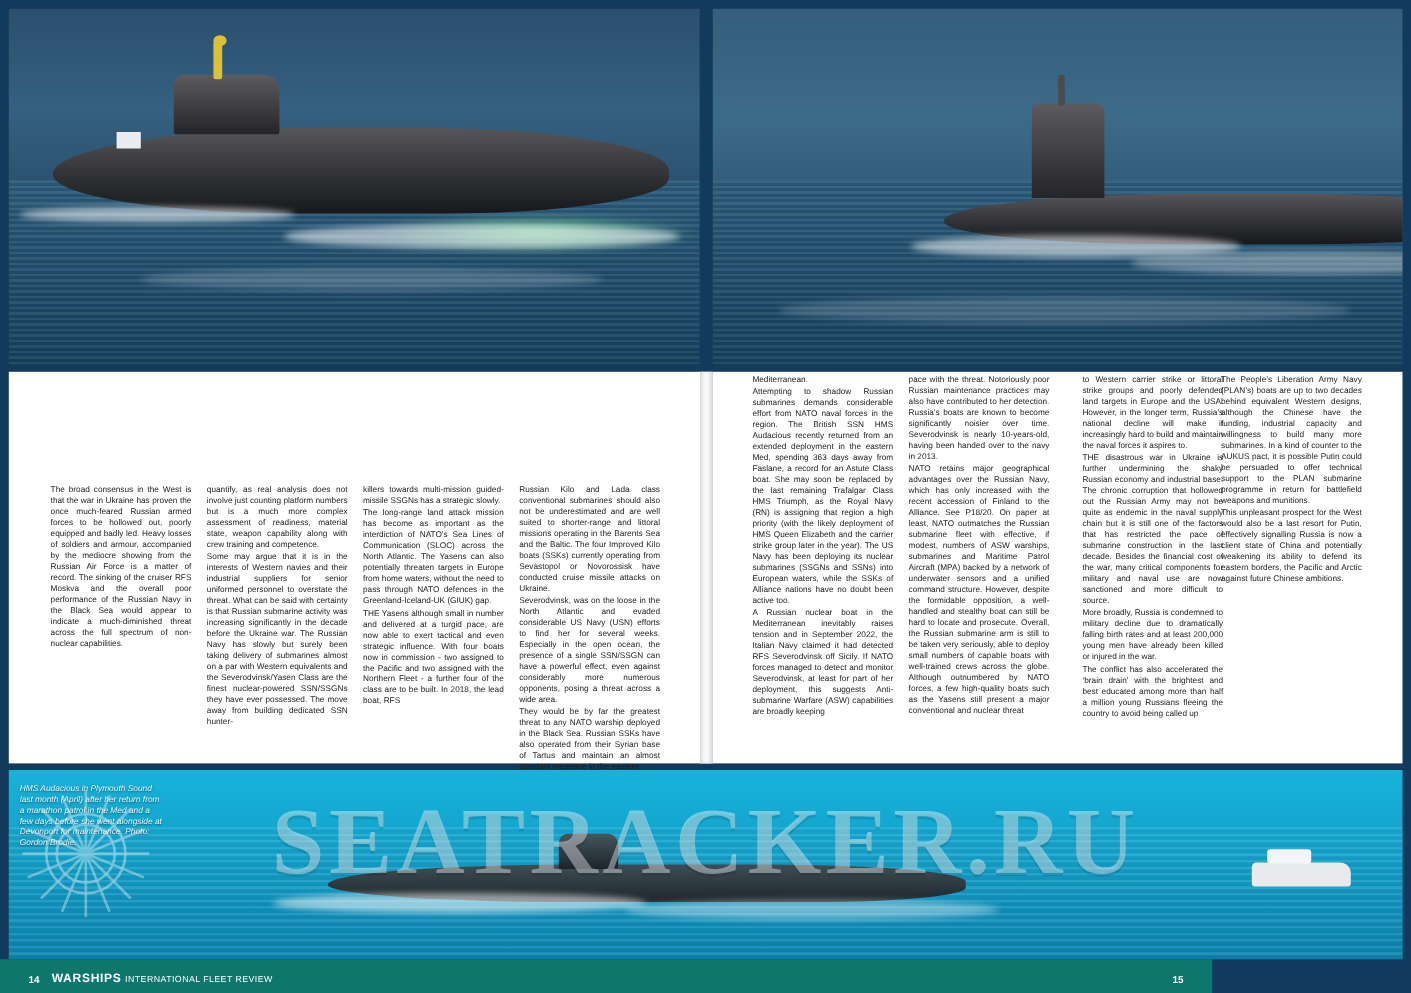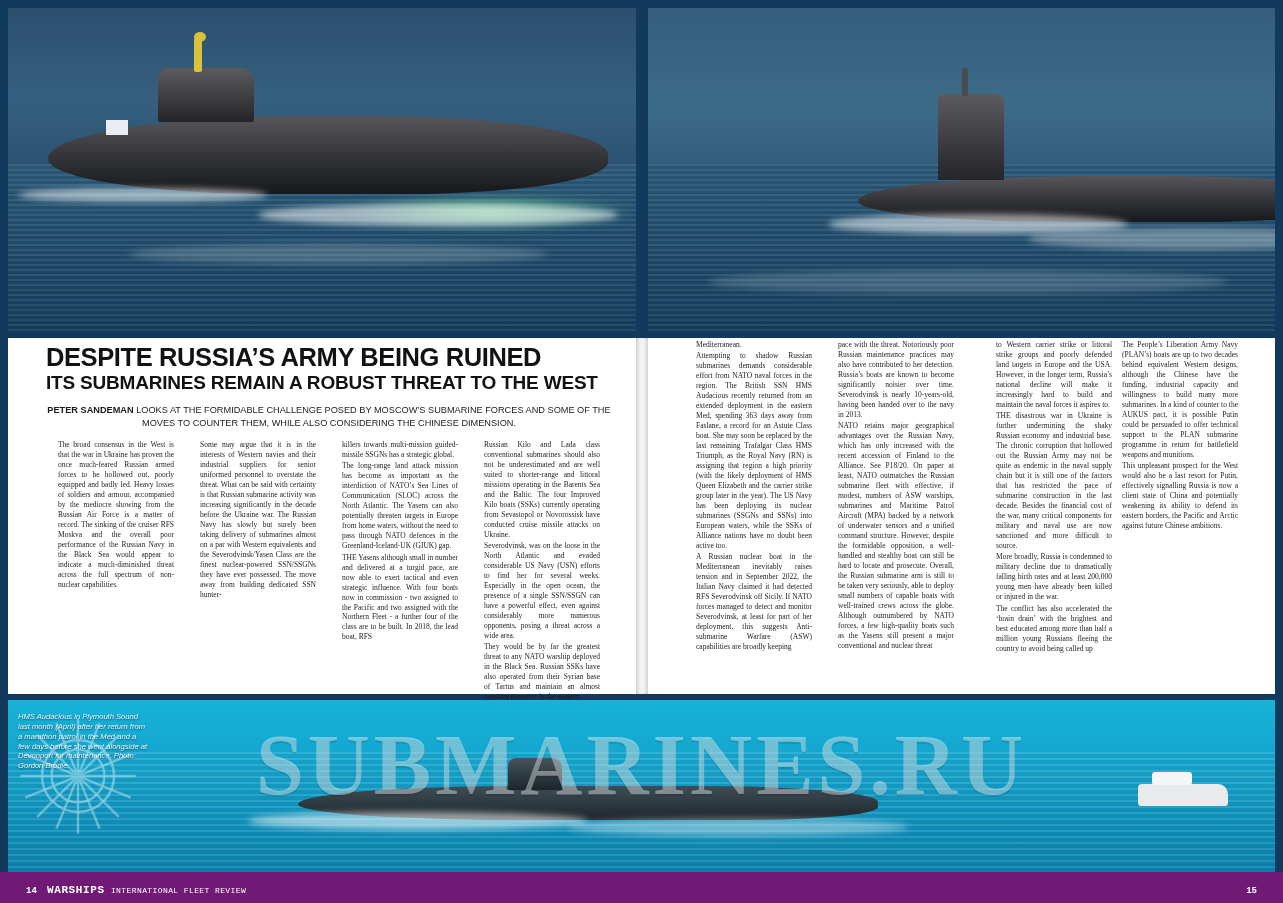--- a/index.html
+++ b/index.html
@@ -48,29 +48,29 @@
   .headline h1{margin:0;font-family:"Liberation Sans",sans-serif;font-weight:bold;font-size:25.5px;
     letter-spacing:-.4px;color:#121212;line-height:1.02;}
   .headline h2{margin:3px 0 0 0;font-family:"Liberation Sans",sans-serif;font-weight:bold;font-size:19px;
     letter-spacing:-.2px;color:#121212;line-height:1.03;}
 
   .standfirst{position:absolute;left:46px;top:404px;width:566px;font-size:9.2px;line-height:1.42;
     color:#1b1b1b;text-align:center;}
   .standfirst b{font-weight:bold;}
 
   .col{position:absolute;font-size:7.5px;line-height:1.33;color:#1c1c1c;text-align:justify;}
-  .col p{margin:0 0 0 12px;font-family:Liberation Serif, serif;}
+  .col p{margin:0 0 0 0;}
   .col p+p{margin-top:1.5px;}
 
   
   .cap{position:absolute;font-style:italic;font-size:7.6px;line-height:1.3;}
   .cap-bottom{left:18px;top:712px;width:130px;color:#eaf6fb;text-shadow:0 1px 2px rgba(0,0,0,.55);}
 
   
-  .footer{position:absolute;left:0;bottom:0;width:1283px;height:31px;background:#701a75;font-family:Liberation Mono, monospace;}
+  .footer{position:absolute;left:0;bottom:0;width:1102px;height:31px;background:#0f766e;}
   .folio{position:absolute;bottom:7px;font-size:9px;color:#ffffff;font-weight:bold;}
   .folio.left{left:26px;}
   .folio.right{right:26px;}
   .footer-title{position:absolute;bottom:7px;left:0;width:1283px;text-align:left;color:#ffffff;
     font-size:9.5px;letter-spacing:.6px;padding-left:47px;}
   .footer-title .w{font-weight:bold;font-size:11px;}
   .footer-title .s{font-size:8px;letter-spacing:.4px;}
 </style>
 </head>
 <body>
@@ -97,37 +97,31 @@
     <div class="mast" style="left:314px;top:60px;width:6px;height:28px;background:#4a4b4f;"></div>
     <div class="foam" style="left:180px;top:206px;width:300px;height:20px;"></div>
     <div class="foam" style="left:380px;top:220px;width:330px;height:22px;opacity:.6;"></div>
     <div class="foam" style="left:60px;top:262px;width:520px;height:24px;opacity:.3;"></div>
 
   </div>
 
   <div class="textarea"></div>
   <div class="gutter"></div>
 
-  <div class="headline">
-    <h1>DESPITE RUSSIA’S ARMY BEING RUINED</h1>
-    <h2>ITS SUBMARINES REMAIN A ROBUST THREAT TO THE WEST</h2>
-  </div>
 
-  <div class="standfirst">
-    <b>PETER SANDEMAN</b><span> LOOKS AT THE FORMIDABLE CHALLENGE POSED BY MOSCOW’S SUBMARINE FORCES AND SOME OF THE MOVES TO COUNTER THEM, WHILE ALSO CONSIDERING THE CHINESE DIMENSION.</span>
-  </div>
 
   <div class="col" style="left:46px;top:440px;width:128px;height:248px;">
       <p>The broad consensus in the West is that the war in Ukraine has proven the once much-feared Russian armed forces to be hollowed out, poorly equipped and badly led. Heavy losses of soldiers and armour, accompanied by the mediocre showing from the Russian Air Force is a matter of record. The sinking of the cruiser RFS Moskva and the overall poor performance of the Russian Navy in the Black Sea would appear to indicate a much-diminished threat across the full spectrum of non-nuclear capabilities.</p>
     </div>
   <div class="col" style="left:188px;top:440px;width:128px;height:248px;">
+      <p>quantify, as real analysis does not involve just counting platform numbers but is a much more complex assessment of readiness, material state, weapon capability along with crew training and competence.</p>
       <p>Some may argue that it is in the interests of Western navies and their industrial suppliers for senior uniformed personnel to overstate the threat. What can be said with certainty is that Russian submarine activity was increasing significantly in the decade before the Ukraine war. The Russian Navy has slowly but surely been taking delivery of submarines almost on a par with Western equivalents and the Severodvinsk/Yasen Class are the finest nuclear-powered SSN/SSGNs they have ever possessed. The move away from building dedicated SSN hunter-</p>
     </div>
   <div class="col" style="left:330px;top:440px;width:128px;height:248px;">
-      <p>killers towards multi-mission guided-missile SSGNs has a strategic global.</p>
+      <p>killers towards multi-mission guided-missile SSGNs has a strategic slowly.</p>
       <p>The long-range land attack mission has become as important as the interdiction of NATO’s Sea Lines of Communication (SLOC) across the North Atlantic. The Yasens can also potentially threaten targets in Europe from home waters, without the need to pass through NATO defences in the Greenland-Iceland-UK (GIUK) gap.</p>
       <p>THE Yasens although small in number and delivered at a turgid pace, are now able to exert tactical and even strategic influence. With four boats now in commission - two assigned to the Pacific and two assigned with the Northern Fleet - a further four of the class are to be built. In 2018, the lead boat, RFS</p>
     </div>
   <div class="col" style="left:472px;top:440px;width:128px;height:248px;">
       <p>Russian Kilo and Lada class conventional submarines should also not be underestimated and are well suited to shorter-range and littoral missions operating in the Barents Sea and the Baltic. The four Improved Kilo boats (SSKs) currently operating from Sevastopol or Novorossisk have conducted cruise missile attacks on Ukraine.</p>
       <p>Severodvinsk, was on the loose in the North Atlantic and evaded considerable US Navy (USN) efforts to find her for several weeks. Especially in the open ocean, the presence of a single SSN/SSGN can have a powerful effect, even against considerably more numerous opponents, posing a threat across a wide area.</p>
       <p>They would be by far the greatest threat to any NATO warship deployed in the Black Sea. Russian SSKs have also operated from their Syrian base of Tartus and maintain an almost constant presence in the eastern</p>
     </div>
   <div class="col" style="left:684px;top:340px;width:128px;height:348px;">
       <p>Mediterranean.</p>
@@ -169,21 +163,21 @@
       <line x1="50" y1="2" x2="50" y2="98"></line>
         <line x1="2" y1="50" x2="98" y2="50"></line>
       <line x1="16" y1="16" x2="84" y2="84"></line>
         <line x1="84" y1="16" x2="16" y2="84"></line>
       <line x1="32" y1="6" x2="68" y2="94"></line>
         <line x1="68" y1="6" x2="32" y2="94"></line>
       <line x1="6" y1="32" x2="94" y2="68"></line>
         <line x1="6" y1="68" x2="94" y2="32"></line>
     </g>
   </svg>
-  <div class="watermark">SUBMARINES.RU</div>
+  <div class="watermark">SEATRACKER.RU</div>
 
   <div class="footer">
     <div class="folio left">14</div>
     <div class="folio right">15</div>
     <div class="footer-title">
       <span class="w">WARSHIPS</span>
       <span class="s">INTERNATIONAL FLEET REVIEW</span>
     </div>
   </div>
 

